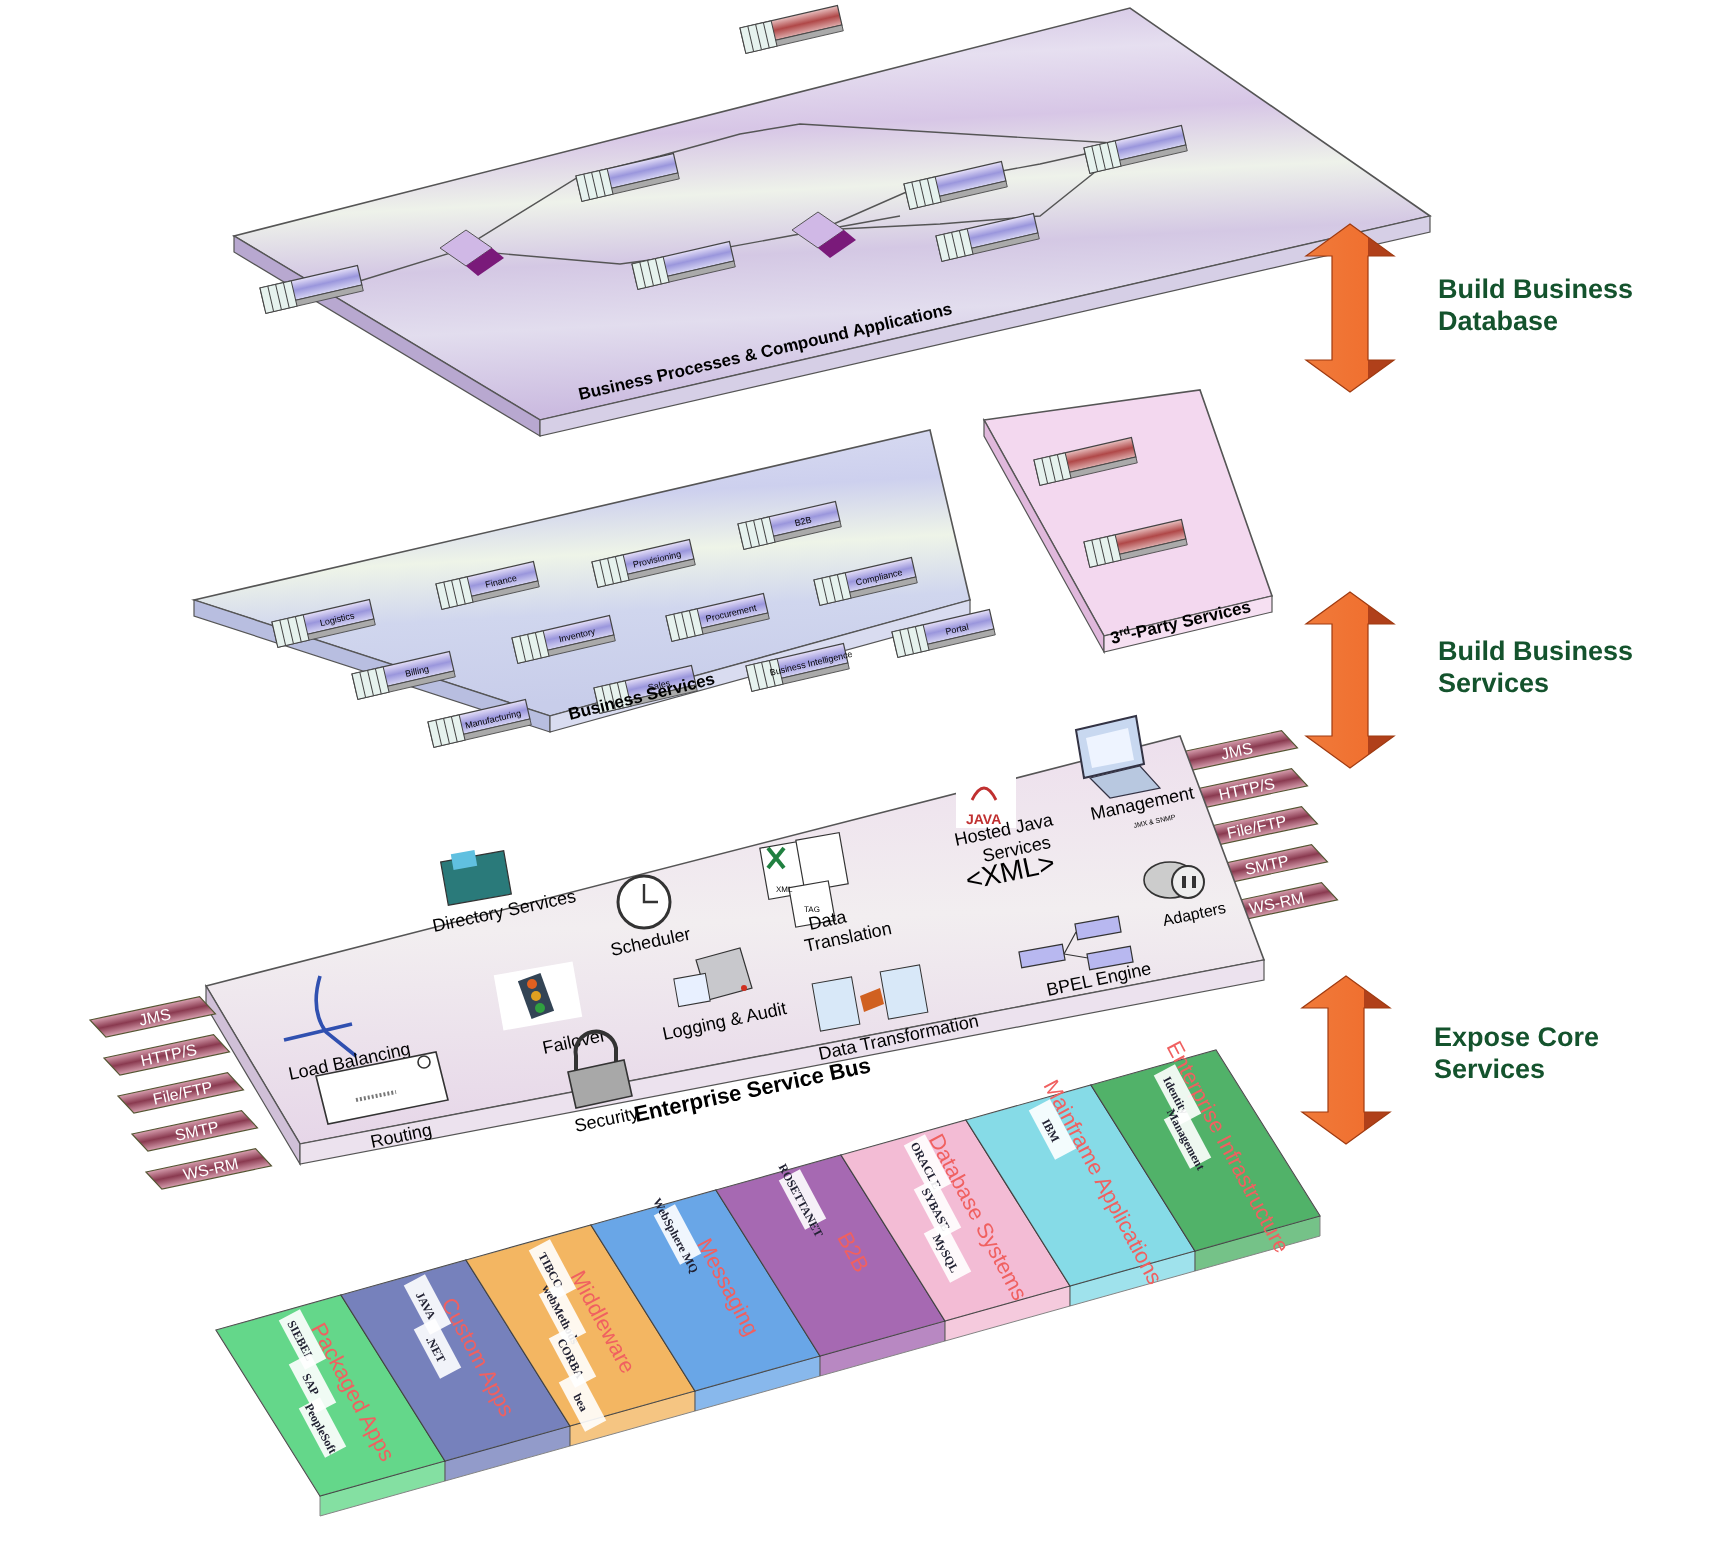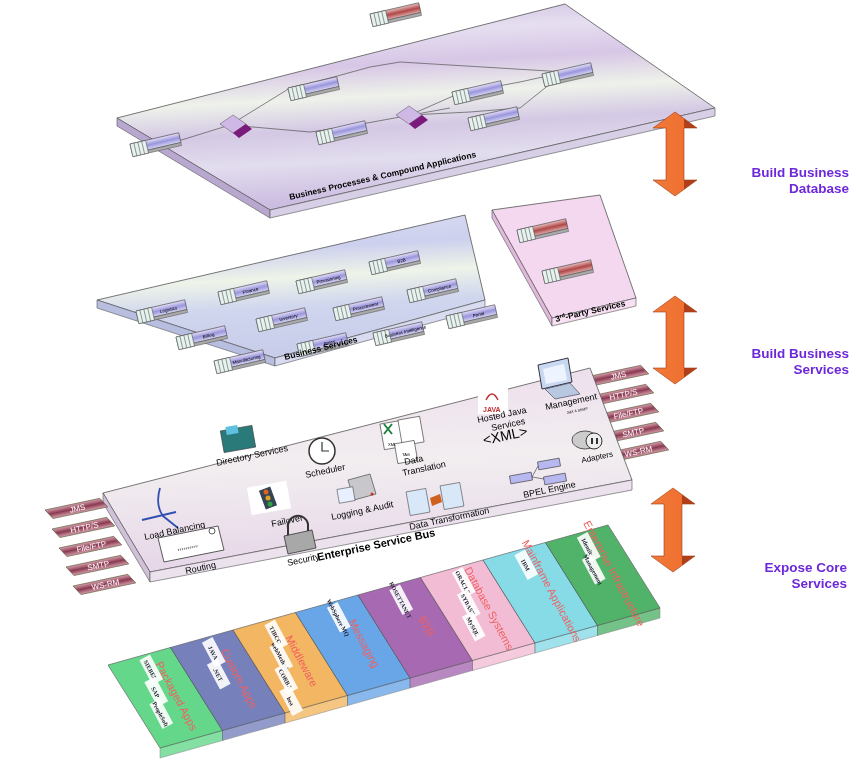--- a/index.html
+++ b/index.html
@@ -1,19 +1,19 @@
 <!DOCTYPE html>
 <html><head>
 <meta charset="utf-8">
 <style>
   html,body{margin:0;padding:0;background:#fff;}
   body{width:856px;height:777px;position:relative;overflow:hidden;font-family:"Liberation Sans",sans-serif;}
   svg{position:absolute;left:0;top:0;}
   .lbl{font-family:"Liberation Sans",sans-serif;}
-  .side-label{position:absolute;font-weight:bold;font-size:13.5px;text-align:right;color:#6d28d9;line-height:16px;width:130px;margin-top:28px;}
+  .side-label{position:absolute;font-weight:bold;font-size:13.5px;text-align:left;color:#14532d;line-height:16px;width:130px;}
 </style>
 </head>
 <body>
 
 <svg width="856" height="777" viewBox="0 0 856 777">
   <defs>
     <linearGradient id="gProc" x1="0" y1="0" x2="0.15" y2="1">
       <stop offset="0" stop-color="#c9b6dd"></stop>
       <stop offset="0.2" stop-color="#e6dff0"></stop>
       <stop offset="0.35" stop-color="#d7c6e6"></stop>
@@ -563,16 +563,16 @@
 </svg>
 
 <div class="side-label" style="left:719px;top:137px;">
   <div>Build Business</div>
   <div>Database</div>
 </div>
 <div class="side-label" style="left:719px;top:318px;">
   <div>Build Business</div>
   <div>Services</div>
 </div>
-<div class="side-label" style="left:717px;top:532px;">
+<div class="side-label" style="left:717px;top:511px;">
   <div>Expose Core</div>
   <div>Services</div>
 </div>
 
 </body></html>

